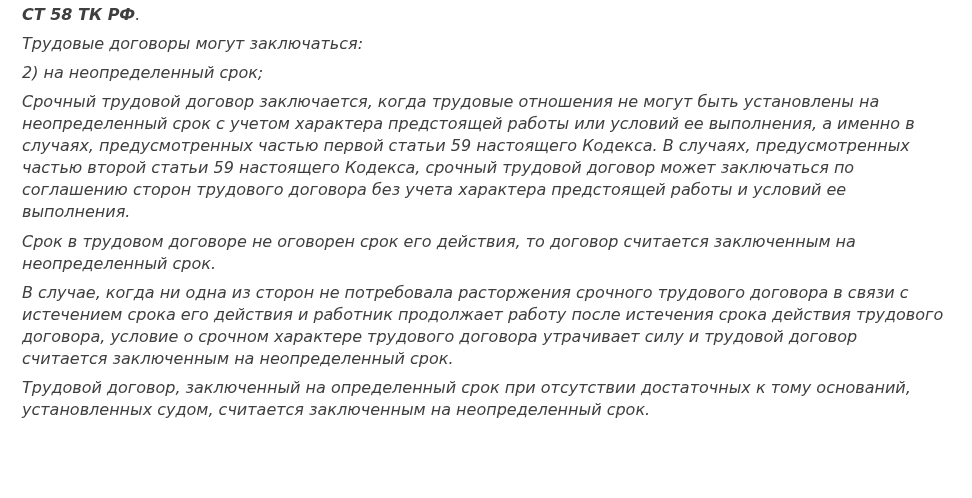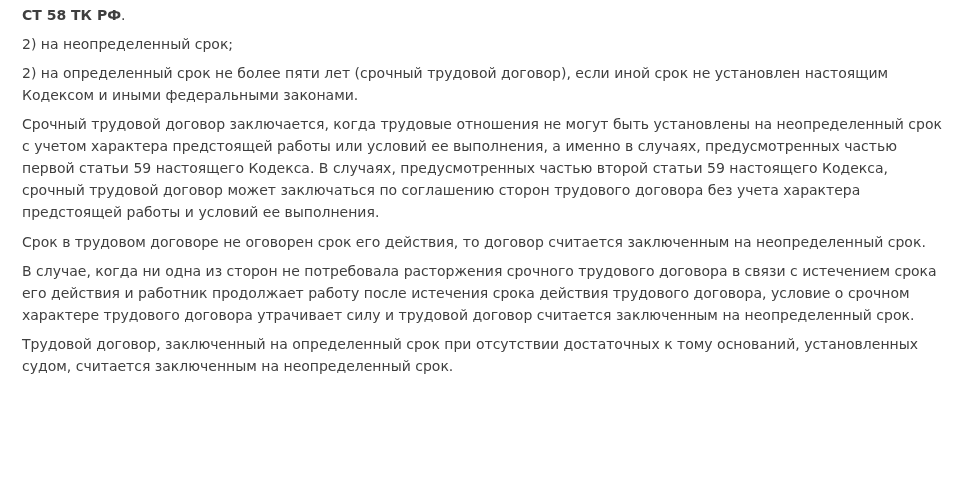--- a/index.html
+++ b/index.html
@@ -22,40 +22,41 @@
   }
   h1.page-title {
     font-size: 28px;
     font-weight: 400;
     color: var(--title-color);
     line-height: 34px;
     margin: 0 0 19px 0;
     letter-spacing: -0.3px;
   }
   p.para {
-    font-size: 14px;
+    font-size: 16px;
     line-height: 22px;
     color: var(--text-color);
     margin: 0 0 7px 0;
+    font-style: italic;
   }
   p.code-ref b { font-weight: 700; }
   p.section-gap { margin-top: 8px; }
 </style>
 </head>
 <body>
 
 <div class="content">
 
 
   <p class="para code-ref"><b>СТ 58 ТК РФ</b><span>.</span></p>
 
+  <p class="para">Трудовые договоры могут заключаться:</p>
 
   <p class="para">2) на неопределенный срок;</p>
 
-  <p class="para">2) на определенный срок не более пяти лет (срочный трудовой договор), если иной срок не установлен настоящим Кодексом и иными федеральными законами.</p>
 
   <p class="para">Срочный трудовой договор заключается, когда трудовые отношения не могут быть установлены на неопределенный срок с учетом характера предстоящей работы или условий ее выполнения, а именно в случаях, предусмотренных частью первой статьи 59 настоящего Кодекса. В случаях, предусмотренных частью второй статьи 59 настоящего Кодекса, срочный трудовой договор может заключаться по соглашению сторон трудового договора без учета характера предстоящей работы и условий ее выполнения.</p>
 
   <p class="para section-gap">Срок в трудовом договоре не оговорен срок его действия, то договор считается заключенным на неопределенный срок.</p>
 
   <p class="para">В случае, когда ни одна из сторон не потребовала расторжения срочного трудового договора в связи с истечением срока его действия и работник продолжает работу после истечения срока действия трудового договора, условие о срочном характере трудового договора утрачивает силу и трудовой договор считается заключенным на неопределенный срок.</p>
 
   <p class="para">Трудовой договор, заключенный на определенный срок при отсутствии достаточных к тому оснований, установленных судом, считается заключенным на неопределенный срок.</p>
 
 </div>

